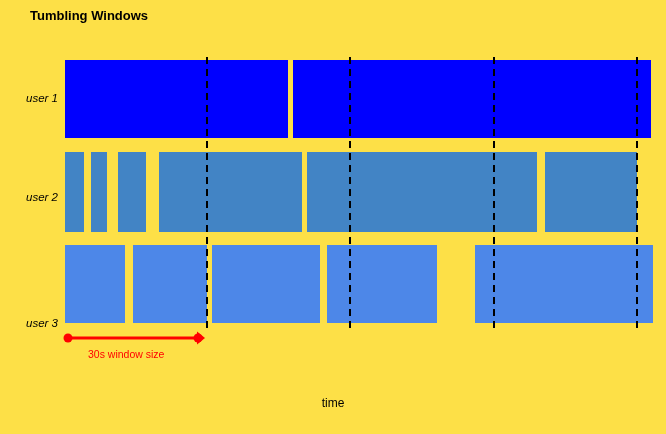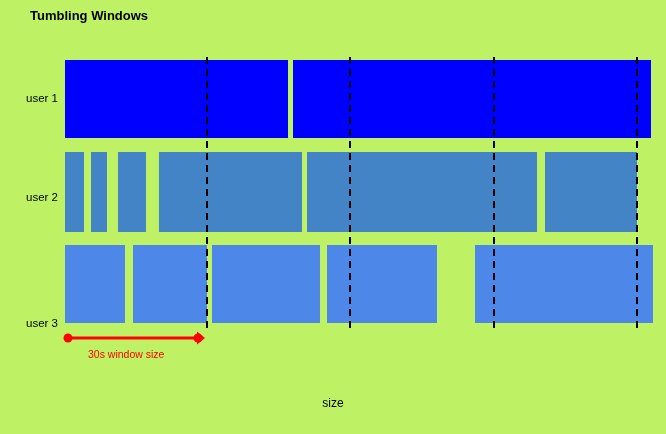--- a/index.html
+++ b/index.html
@@ -5,39 +5,40 @@
   html, body {
     margin: 0;
     padding: 0;
     background: #ffffff;
     font-family: "Liberation Sans", sans-serif;
   }
   .figure {
     position: relative;
     width: 666px;
     height: 434px;
-    background: #bef264;
+    background: #fde047;
     overflow: hidden;
   }
   .title {
     position: absolute;
     left: 30px;
     top: 8px;
     font-size: 13px;
     font-weight: bold;
     color: #000000;
   }
   .lane-label {
     position: absolute;
     left: 6px;
     width: 52px;
     text-align: right;
     font-size: 11.5px;
     color: #000000;
     white-space: nowrap;
+    font-style: italic;
   }
   .segment {
     position: absolute;
     box-sizing: border-box;
   }
   .boundary {
     position: absolute;
     width: 2px;
     top: 57px;
     height: 276px;
@@ -106,15 +107,15 @@
 
   <svg class="dim-arrow-svg" width="666" height="434">
     <line id="dim-line" y1="338" y2="338" stroke-width="3" x1="67" x2="199" stroke="#ff0000"></line>
     <circle id="dim-dot-left" cy="338" r="4.5" cx="68" fill="#ff0000"></circle>
     <circle id="dim-dot-right" cy="338" r="4.5" cx="198" fill="#ff0000"></circle>
     <polygon id="dim-head-right" points="197,331.5 205,338 197,344.5" fill="#ff0000"></polygon>
   </svg>
 
   <div class="dim-label" style="color: rgb(255, 0, 0);">30s window size</div>
 
-  <div class="time-label">size</div>
+  <div class="time-label">time</div>
 
 </div>
 
 </body></html>

